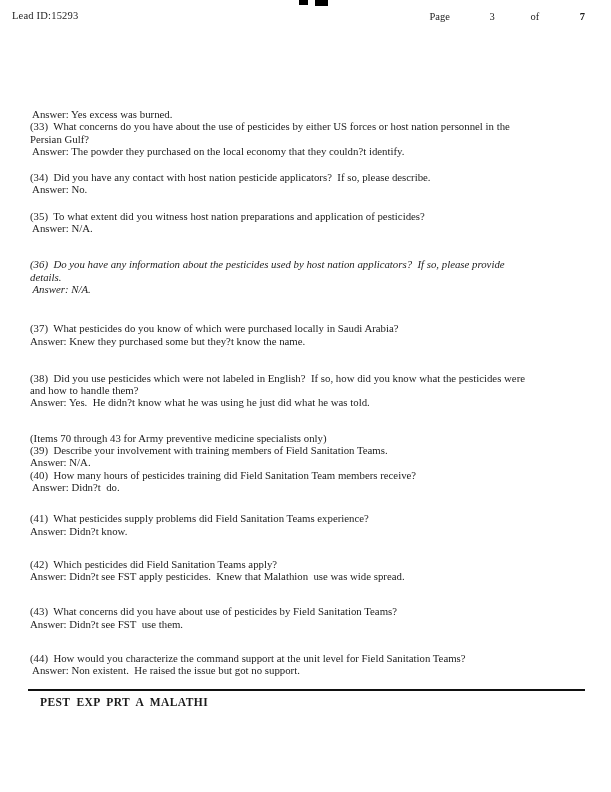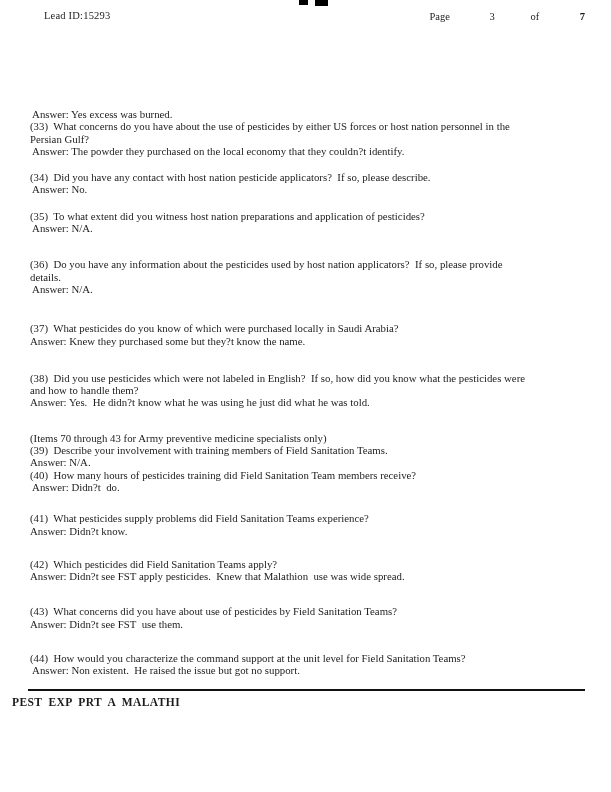--- a/index.html
+++ b/index.html
@@ -14,21 +14,21 @@
   }
   .scan-mark {
     position: absolute;
     background: #000;
   }
   .scan-mark.m1 { left: 299px; top: 0; width: 9px; height: 5px; }
   .scan-mark.m2 { left: 315px; top: 0; width: 13px; height: 6px; }
   .header-left {
     position: absolute;
     top: 10px;
-    left: 44px;
+    left: 12px;
     font-size: 10.5px;
     letter-spacing: 0.2px;
     text-align: center;
   }
   .header-right {
     position: absolute;
     top: 11px;
     right: 26px;
     font-size: 10.5px;
   }
@@ -49,21 +49,21 @@
   }
   .footer-rule {
     position: absolute;
     left: 28px;
     right: 26px;
     top: 689px;
     border-top: 2px solid #111;
   }
   .footer-label {
     position: absolute;
-    left: 12px;
+    left: 40px;
     top: 696px;
     font-size: 11.5px;
     font-weight: bold;
     letter-spacing: 0.4px;
     word-spacing: 3px;
   }
 </style>
 </head>
 <body>
 
@@ -91,21 +91,21 @@
   <div class="block" style="margin-top:14px;">
     <div class="line">(34)  Did you have any contact with host nation pesticide applicators?  If so, please describe.</div>
     <div class="line"> Answer: No.</div>
   </div>
 
   <div class="block" style="margin-top:14px;">
     <div class="line">(35)  To what extent did you witness host nation preparations and application of pesticides?</div>
     <div class="line"> Answer: N/A.</div>
   </div>
 
-  <div class="block" style="margin-top:24px;">
+  <div class="block" style="margin-top:24px;font-style:italic;">
     <div class="line">(36)  Do you have any information about the pesticides used by host nation applicators?  If so, please provide</div>
     <div class="line">details.</div>
     <div class="line"> Answer: N/A.</div>
   </div>
 
   <div class="block" style="margin-top:27px;">
     <div class="line">(37)  What pesticides do you know of which were purchased locally in Saudi Arabia?</div>
     <div class="line">Answer: Knew they purchased some but they?t know the name.</div>
   </div>
 

